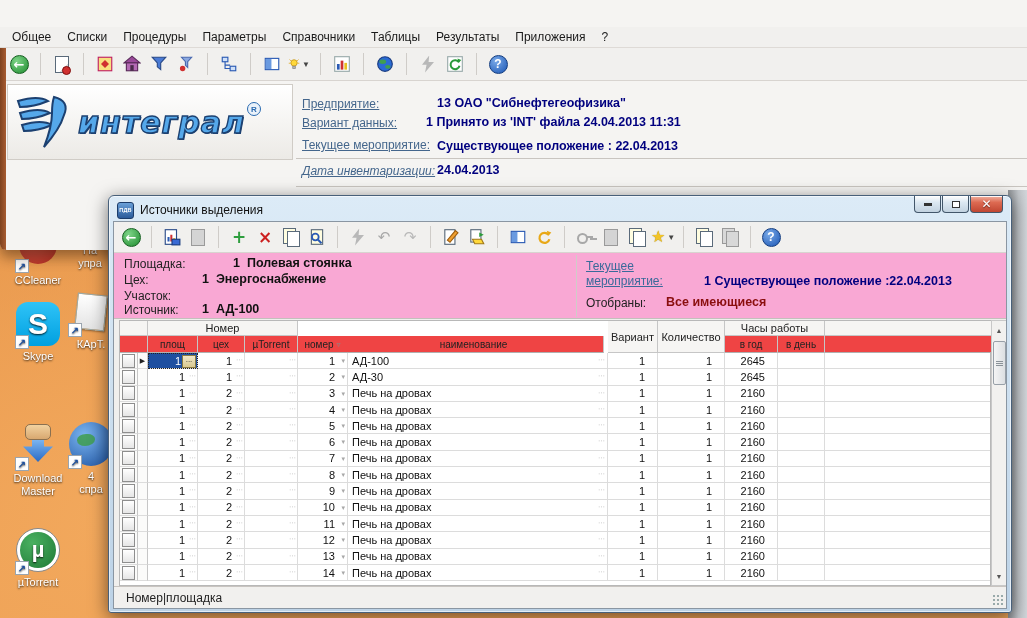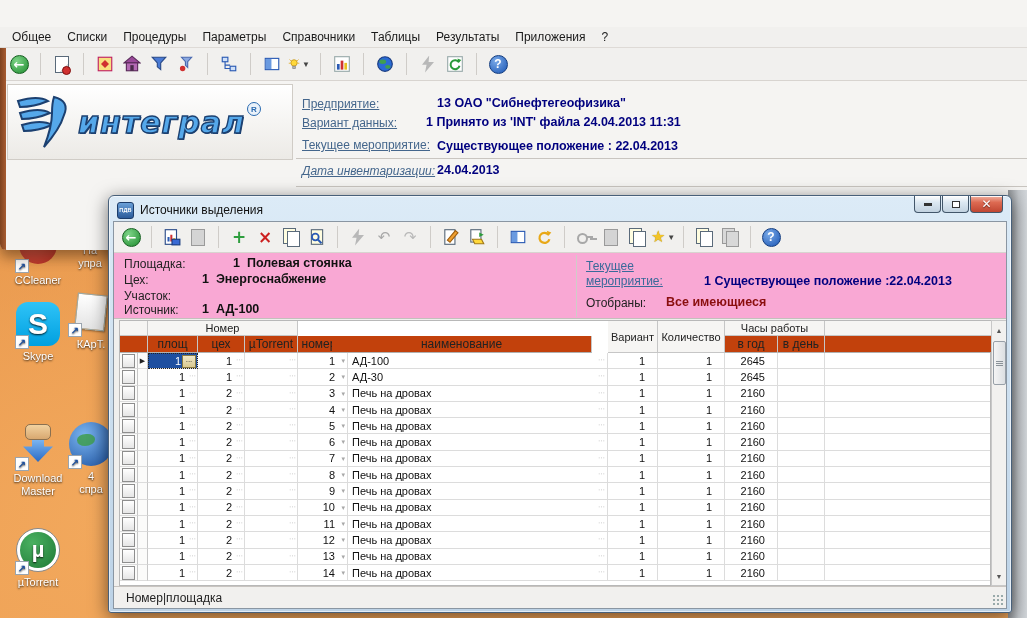--- a/index.html
+++ b/index.html
@@ -115,22 +115,22 @@
   #ci-vline{position:absolute;left:462px;top:2px;width:1px;height:62px;background:#d0ccc8;}
   #ci-event-label{position:absolute;left:472px;top:6px;width:100px;font-size:12px;color:#3a6a9a;text-decoration:underline;line-height:15px;}
   #ci-event-value{position:absolute;left:590px;top:21px;font-size:12.5px;font-weight:bold;color:#00007f;}
   #ci-sel-label{position:absolute;left:472px;top:43px;font-size:12px;color:#222;}
   #ci-sel-value{position:absolute;left:552px;top:42px;font-size:12.5px;font-weight:bold;color:#8a0e0e;}
 
   
   #table{position:absolute;left:5px;top:98px;width:872px;height:266px;background:#fff;border:1px solid #b8b8b8;}
   .hgroup{position:absolute;top:0;height:15px;background:#f6f5f3;border-right:1px solid #c6c6c6;border-bottom:1px solid #c6c6c6;
     font-size:11px;color:#222;display:flex;align-items:center;justify-content:center;}
-  .hsub{position:absolute;top:15px;height:17px;background:#c2410c;border-right:1px solid #c6c6c6;border-bottom:1px solid #b0b0b0;
-    font-size:12px;color:#222;display:flex;align-items:center;justify-content:center;}
+  .hsub{position:absolute;top:15px;height:17px;background:#ef4444;border-right:1px solid #c6c6c6;border-bottom:1px solid #b0b0b0;
+    font-size:10px;color:#222;display:flex;align-items:center;justify-content:center;}
   .hspan2{top:0;height:32px;}
   #h-nomer-sub::after{content:"▿";font-size:8px;color:#888;margin-left:3px;}
   #tbody{position:absolute;left:0;top:32px;right:0;bottom:0;overflow:hidden;}
   .trow{display:grid;grid-template-columns:18px 10px 50px 47px 53px 50px 260px 50px 67px 53px 47px 1fr;height:16.3px;}
   .cell{position:relative;border-right:1px solid #dcdcdc;border-bottom:1px solid #dcdcdc;font-size:11px;color:#111;
     display:flex;align-items:center;overflow:hidden;}
   .c-check,.c-marker{border-right:1px solid #c6c6c6;background:#fbfbfa;}
   .c-check::before{content:"";width:11px;height:12px;margin:0 auto;background:linear-gradient(#fff,#e6e6e6);border:1px solid #8e8e8e;}
   .num{justify-content:flex-end;padding-right:12px;}
   .c-name{padding-left:4px;}
@@ -486,21 +486,21 @@
         <div class="hgroup hspan2" style="left:488px;width:50px;">Вариант</div>
         <div class="hgroup hspan2" style="left:538px;width:67px;">Количество</div>
         <div class="hgroup" style="left:605px;width:100px;">Часы работы</div>
         <div class="hgroup" style="left:705px;width:167px;border-right:none;"></div>
 
         <div class="hsub" style="left:0;width:28px;"></div>
         <div class="hsub" style="left:28px;width:50px;">площ</div>
         <div class="hsub" style="left:78px;width:47px;">цех</div>
         <div class="hsub" style="left:125px;width:53px;">µTorrent</div>
         <div class="hsub" id="h-nomer-sub" style="left:178px;width:50px;">номер</div>
-        <div class="hsub" style="left:212px;width:260px;text-align:center;">наименование</div>
+        <div class="hsub" style="left:224px;width:260px;text-align:center;">наименование</div>
         <div class="hsub" style="left:605px;width:53px;">в год</div>
         <div class="hsub" style="left:658px;width:47px;">в день</div>
         <div class="hsub" style="left:705px;width:167px;border-right:none;"></div>
 
         <div id="tbody">
   <div class="trow first">
     <div class="cell c-check"></div>
     <div class="cell c-marker"></div>
     <div class="cell num c-plosh">1</div>
     <div class="cell num c-ceh">1</div>

